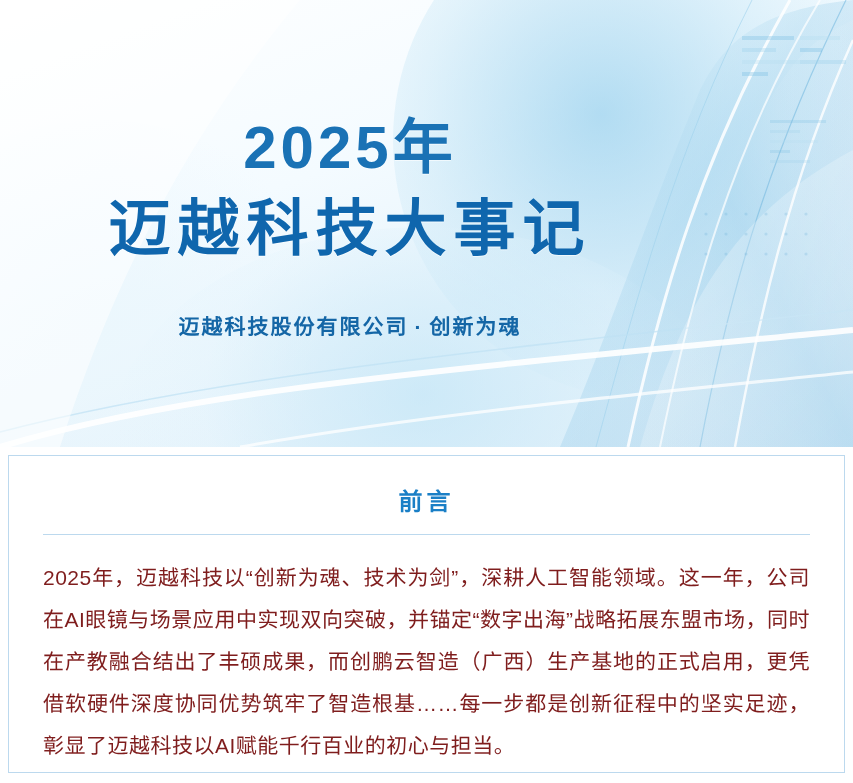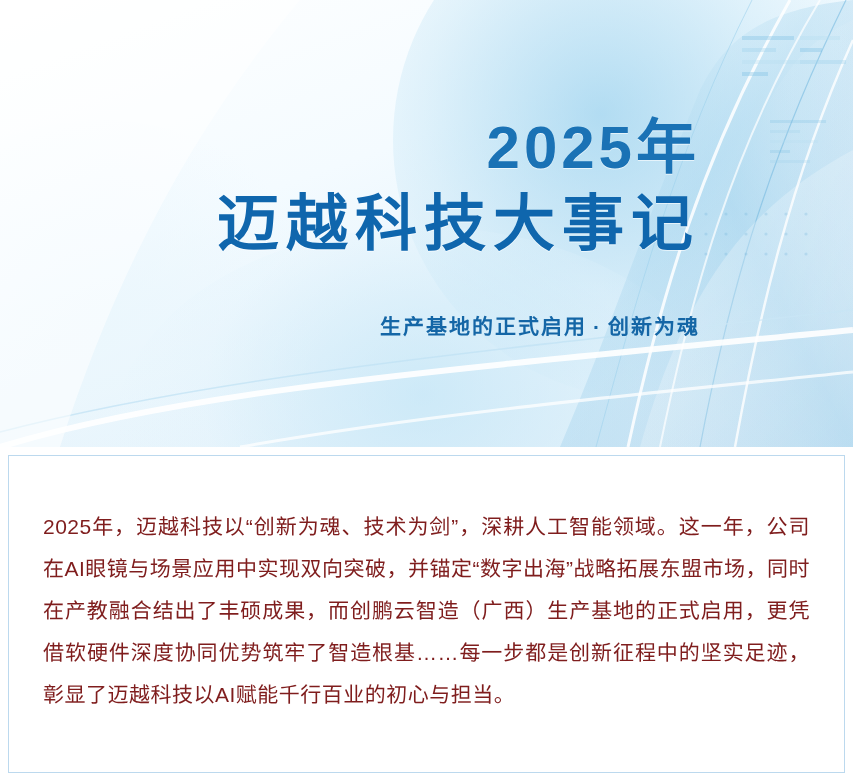--- a/index.html
+++ b/index.html
@@ -68,21 +68,21 @@
   }
 
   .hero-text {
     position: absolute;
     left: 0;
     top: 0;
     width: 700px;
     height: 447px;
     display: flex;
     flex-direction: column;
-    align-items: flex-end;
+    align-items: center;
     justify-content: center;
     text-align: center;
     padding-top: 6px;
     box-sizing: border-box;
   }
 
   .title-year {
     font-size: 60px;
     line-height: 1.18;
     font-weight: bold;
@@ -93,21 +93,20 @@
   }
   .title-main {
     font-size: 62px;
     line-height: 1.2;
     font-weight: bold;
     color: #0f66ad;
     letter-spacing: 7px;
     margin: 0 0 10px 0;
     white-space: nowrap;
     text-shadow: 0 1px 0 rgba(255,255,255,0.6);
-    font-family: Liberation Mono, monospace;
   }
   .title-sub {
     margin-top: 34px;
     font-size: 21px;
     font-weight: bold;
     letter-spacing: 2px;
     color: #1466a6;
     white-space: nowrap;
   }
   .title-sub .dot {
@@ -249,22 +248,26 @@
           <circle cx="806" cy="254" r="1.6"></circle>
       </g>
 
       <path d="M0,0 L300,0 C200,120 120,260 60,447 L0,447 Z" fill="#ffffff" opacity="0.55"></path>
     </svg>
 
     <div class="hero-text">
       <div class="title-year">2025年</div>
       <div class="title-main">迈越科技大事记</div>
       <div class="title-sub">
-        <span>生产基地的正式启用</span><span class="dot">·</span><span>创新为魂</span>
+        <span>迈越科技股份有限公司</span><span class="dot">·</span><span>创新为魂</span>
       </div>
     </div>
   </div>
 
   <div class="preface">
+    <div class="preface-head">
+      <span class="preface-title">前言</span>
+      <div class="preface-rule"></div>
+    </div>
     <p class="preface-body">2025年，迈越科技以“创新为魂、技术为剑”，深耕人工智能领域。这一年，公司在AI眼镜与场景应用中实现双向突破，并锚定“数字出海”战略拓展东盟市场，同时在产教融合结出了丰硕成果，而创鹏云智造（广西）生产基地的正式启用，更凭借软硬件深度协同优势筑牢了智造根基……每一步都是创新征程中的坚实足迹，彰显了迈越科技以AI赋能千行百业的初心与担当。</p>
   </div>
 
 </div>
 
 </body></html>

